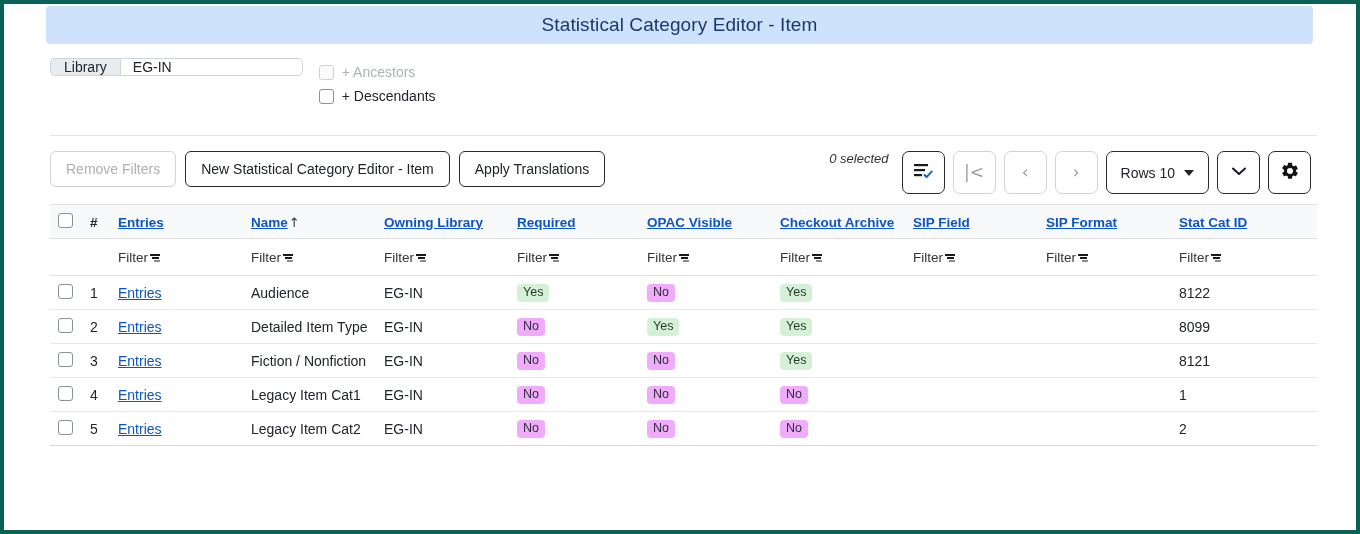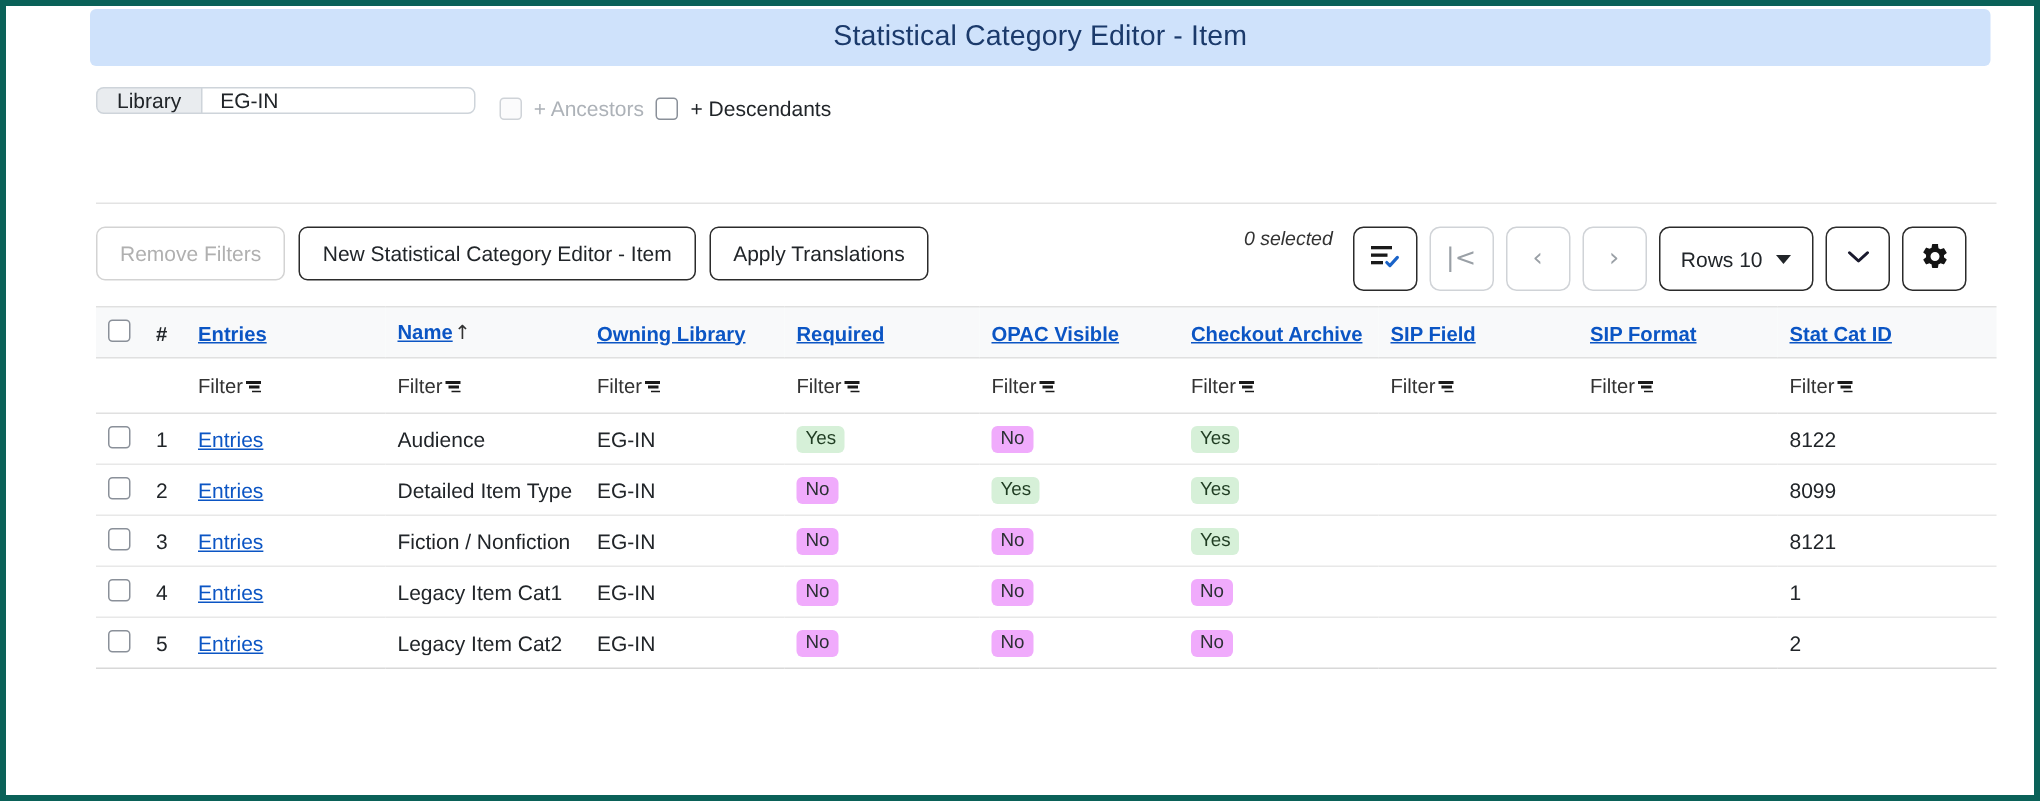--- a/index.html
+++ b/index.html
@@ -19,21 +19,20 @@
     width: 1360px;
     height: 534px;
     box-sizing: border-box;
     border: 4px solid #0a6158;
     background: #ffffff;
   }
   .inner {
     position: absolute;
     left: 0; top: 0; right: 0; bottom: 0;
     padding: 0;
-    margin-left: 14px;
   }
 
   
   .title-banner {
     position: absolute;
     left: 42px;
     top: 2px;
     width: 1267px;
     height: 38px;
     background: #cfe2fb;
@@ -80,21 +79,21 @@
     font-size: 14px;
     color: #212529;
     font-family: "Liberation Sans", sans-serif;
     outline: none;
     background: #fff;
     box-sizing: border-box;
   }
   .checks {
     margin-left: 16px;
     display: flex;
-    flex-direction: row;
+    flex-direction: column;
     gap: 8px;
     padding-top: 6px;
   }
   .check-line {
     display: flex;
     align-items: center;
     gap: 8px;
     font-size: 14px;
   }
   .cbx {

